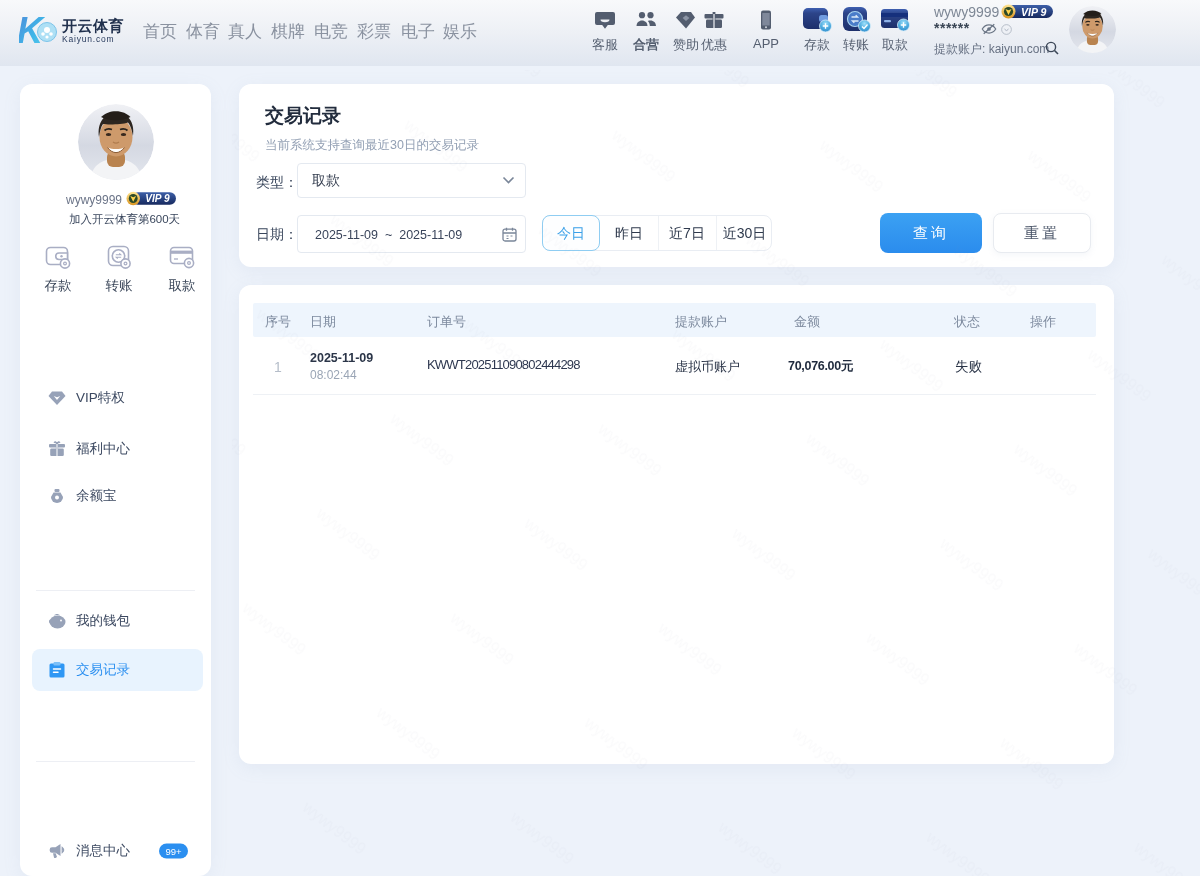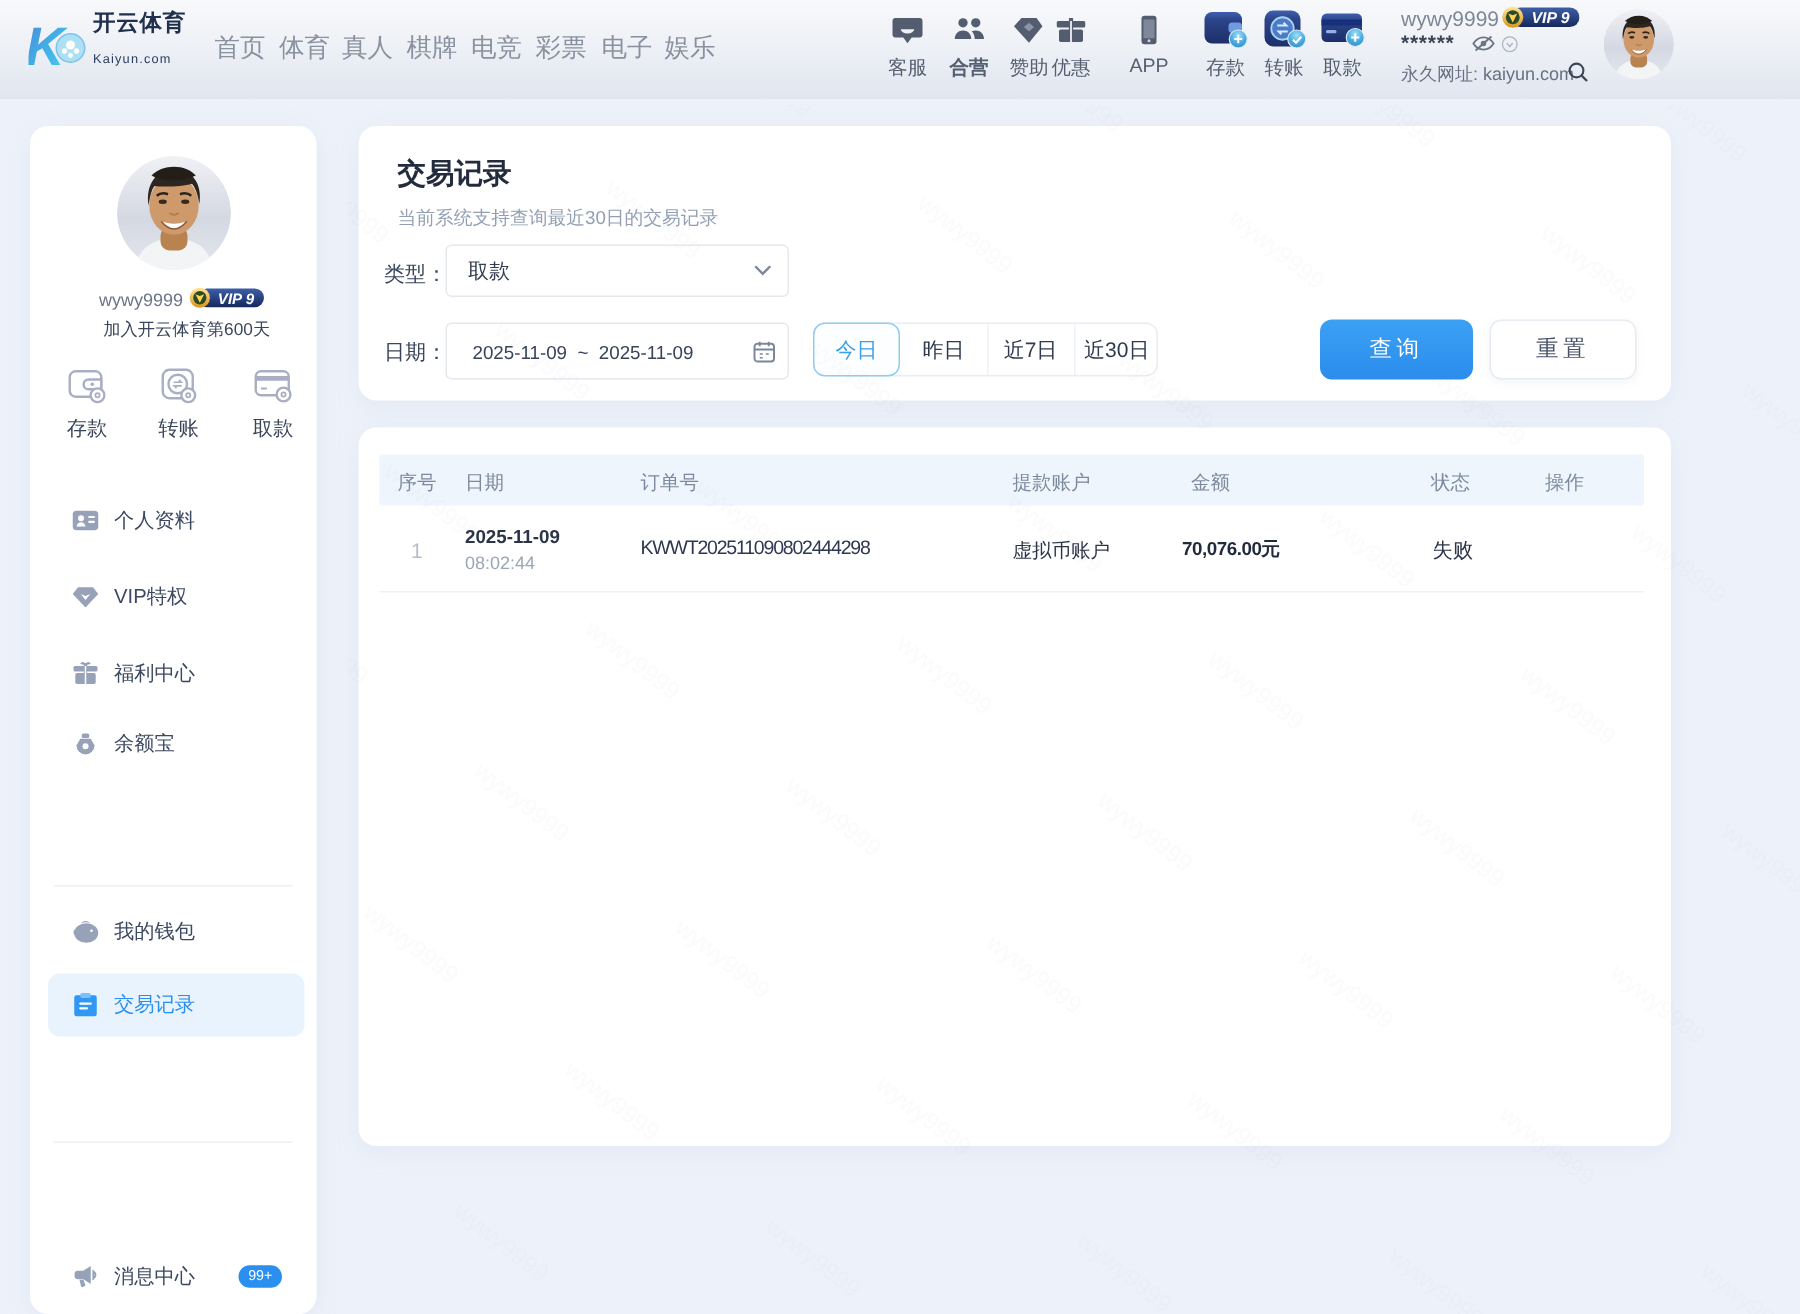--- a/index.html
+++ b/index.html
@@ -1,21 +1,21 @@
 <!DOCTYPE html>
 <html lang="zh"><head>
 <meta charset="utf-8">
 <style>
 *{margin:0;padding:0;box-sizing:border-box;}
 html,body{width:1200px;height:876px;}
 body{position:relative;overflow:hidden;background:#edf2fa;font-family:"Liberation Sans",sans-serif;-webkit-font-smoothing:antialiased;}
 
 #hdr{position:absolute;left:0;top:0;width:1200px;height:66px;background:linear-gradient(180deg,#f8f9fb 0%,#edf0f5 50%,#e0e6f0 100%);}
 #logoK{position:absolute;left:19px;top:13px;width:40px;height:34px;}
-.logo-cn{position:absolute;left:62px;top:6px;font-size:15px;font-weight:bold;color:#20304d;letter-spacing:0.5px;}
+.logo-cn{position:absolute;left:62px;top:17px;font-size:15px;font-weight:bold;color:#20304d;letter-spacing:0.5px;}
 .logo-en{position:absolute;left:62px;top:34px;font-size:8.5px;font-weight:normal;color:#273a5c;letter-spacing:0.8px;}
 #nav{position:absolute;left:143px;top:20px;font-size:17px;color:#8a92a0;}
 #nav span{position:absolute;top:0;white-space:nowrap;}
 .hicon{position:absolute;top:0;height:66px;text-align:center;}
 .hicon .lbl{position:absolute;top:36px;width:100%;text-align:center;font-size:13px;color:#555f70;}
 .hicon svg{position:absolute;left:50%;transform:translateX(-50%);}
 
 .uname{position:absolute;left:934px;top:4px;font-size:14px;color:#7d8795;}
 .stars{position:absolute;left:934px;top:20px;font-size:14px;font-weight:bold;color:#3a4655;letter-spacing:0.5px;}
 .urladr{position:absolute;left:934px;top:41px;font-size:12px;color:#677183;}
@@ -224,21 +224,21 @@
   <div class="stars">******</div>
   <svg style="position:absolute;left:981px;top:23px;" width="16" height="12" viewBox="0 0 17 13">
       <path d="M1.2 6.5C3 3.6 5.5 2.1 8.5 2.1s5.5 1.5 7.3 4.4c-1.8 2.9-4.3 4.4-7.3 4.4S3 9.4 1.2 6.5z" fill="none" stroke="#6a7585" stroke-width="1.3"></path>
       <circle cx="8.5" cy="6.5" r="2" fill="#6a7585"></circle>
       <path d="M2.8 11.6L14.2 1.4" stroke="#6a7585" stroke-width="1.4"></path>
     </svg>
   <svg style="position:absolute;left:1001px;top:24px;" width="11" height="11" viewBox="0 0 14 14">
       <circle cx="7" cy="7" r="6.2" fill="none" stroke="#aeb6c2" stroke-width="1.1"></circle>
       <path d="M4.5 6l2.5 3 2.5-3" fill="none" stroke="#aeb6c2" stroke-width="1.2"></path>
     </svg>
-  <div class="urladr">永久网址: kaiyun.com</div>
+  <div class="urladr">提款账户: kaiyun.com</div>
   <svg style="position:absolute;left:1045px;top:41px;" width="14" height="14" viewBox="0 0 14 14">
       <circle cx="6" cy="6" r="4.6" fill="none" stroke="#3c4758" stroke-width="1.4"></circle>
       <path d="M9.5 9.5L13 13" stroke="#3c4758" stroke-width="1.6"></path>
     </svg>
   <div id="avatar-h"><svg width="47" height="47" viewBox="0 0 76 76">
         <use href="#cr7"></use>
       </svg></div>
 </div>
 
 <div id="side">
@@ -287,32 +287,20 @@
           <rect x="1.5" y="3.5" width="22" height="16" rx="3.5"></rect>
           <path d="M1.5 8.2h22" stroke-width="3.2"></path>
           <path d="M5 15h4" stroke-width="1.3"></path>
           <circle cx="20" cy="19" r="4.6" fill="#fff"></circle>
           <circle cx="20" cy="19" r="1.4" stroke-width="1.2"></circle>
         </g>
       </svg>
     <div class="lbl">取款</div>
   </div>
 
-  <div class="menu-item" style="top:242px;">
-    <svg class="mi" viewBox="0 0 18 18">
-        <g fill="#97a2b8">
-          <rect x="0.5" y="2.5" width="17" height="13" rx="2.5"></rect>
-          <circle cx="6" cy="7.5" r="2" fill="#fff"></circle>
-          <path d="M3 13c.4-1.8 1.6-2.8 3-2.8s2.6 1 3 2.8z" fill="#fff"></path>
-          <rect x="10.8" y="6" width="4.5" height="1.4" rx="0.7" fill="#fff"></rect>
-          <rect x="10.8" y="9.2" width="4.5" height="1.4" rx="0.7" fill="#fff"></rect>
-        </g>
-      </svg>
-    <div class="mt">个人资料</div>
-  </div>
   <div class="menu-item" style="top:344px;">
     <svg class="mi" viewBox="0 0 18 18">
         <g fill="#97a2b8">
           <rect x="1" y="4" width="16" height="3.6" rx="1"></rect>
           <rect x="2.2" y="8.6" width="13.6" height="7.4" rx="1.2"></rect>
           <rect x="7.9" y="2" width="2.2" height="14"></rect>
           <rect x="8.5" y="4" width="1" height="12" fill="#fff"></rect>
           <path d="M5.5 2.2c1.5-1.5 3-1 3.5.8-1.8.3-3 .1-3.5-.8zM12.5 2.2c-1.5-1.5-3-1-3.5.8 1.8.3 3 .1 3.5-.8z"></path>
         </g>
       </svg>

